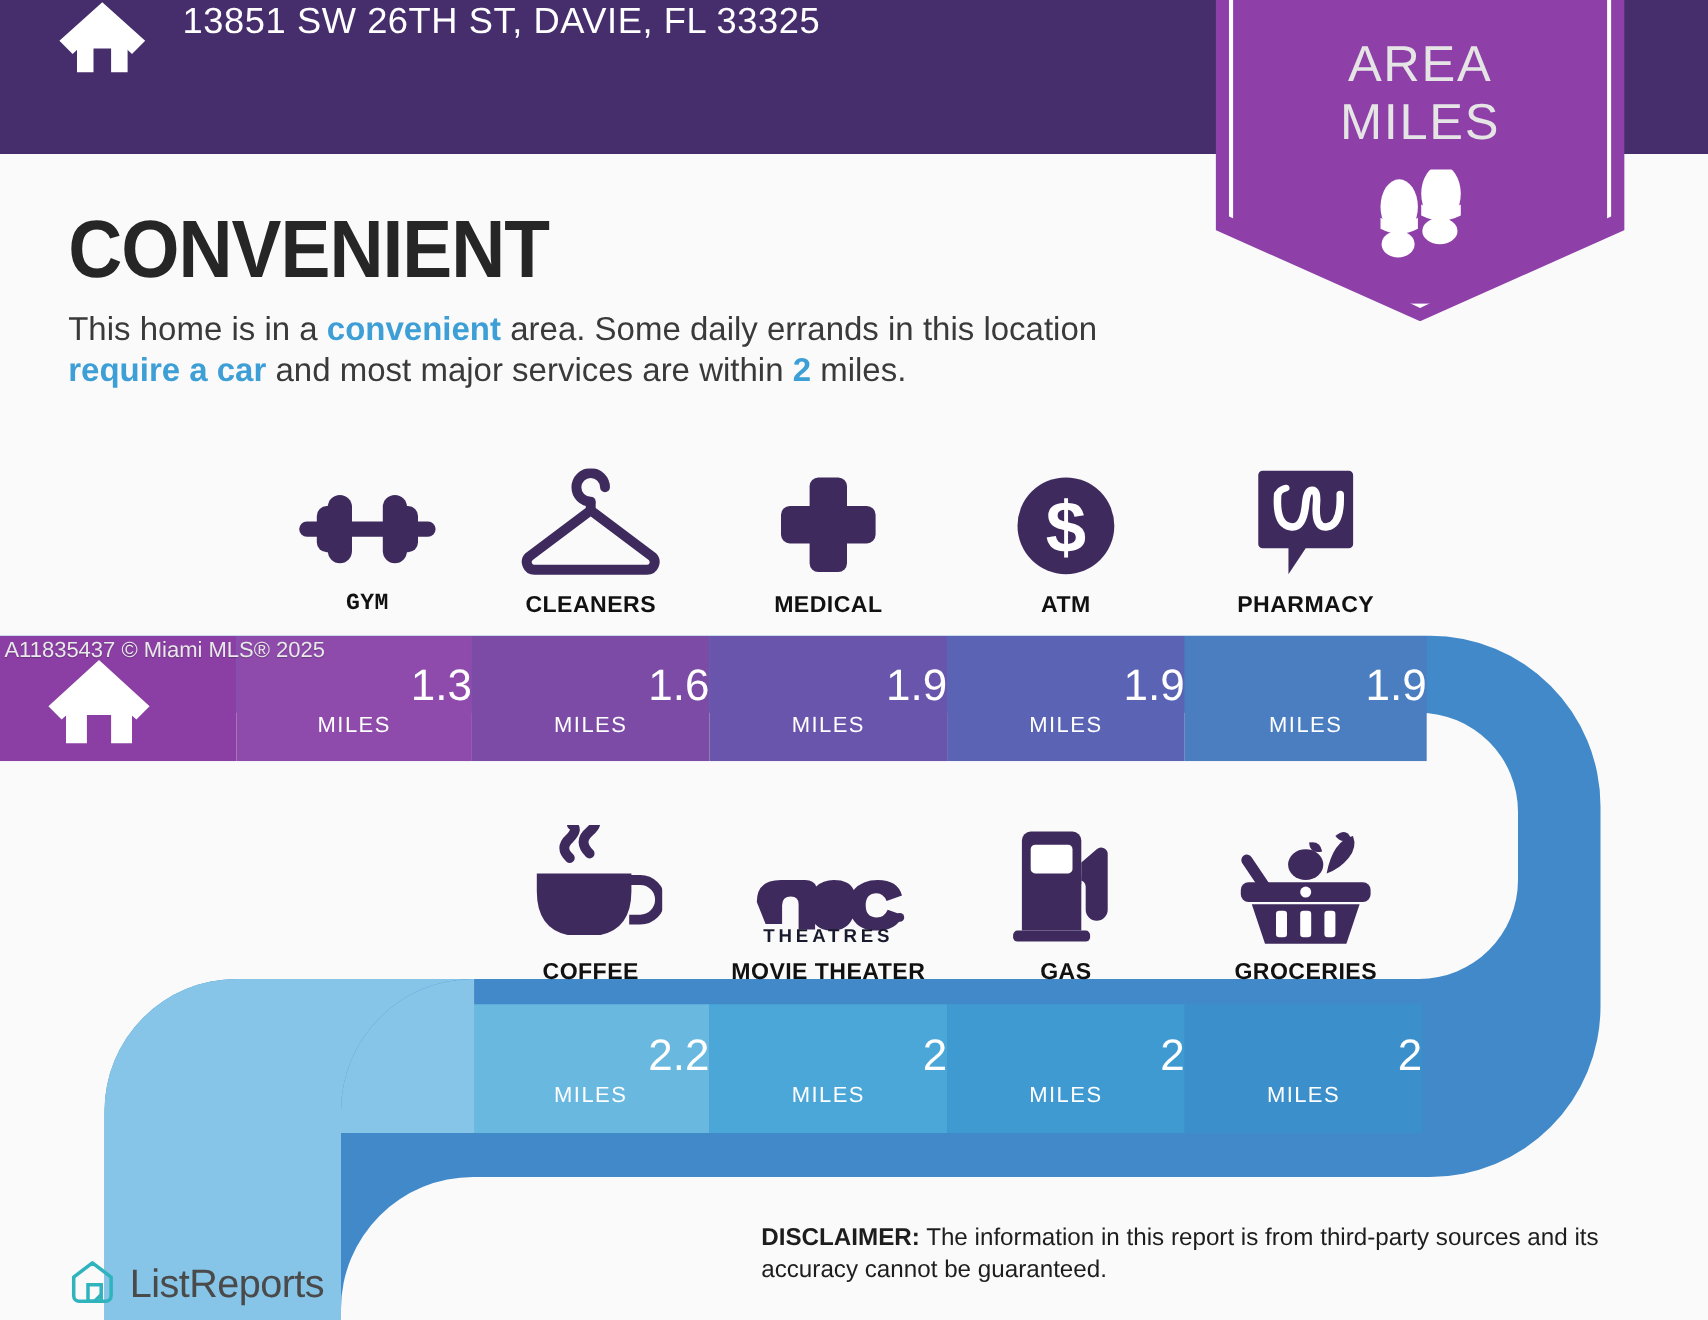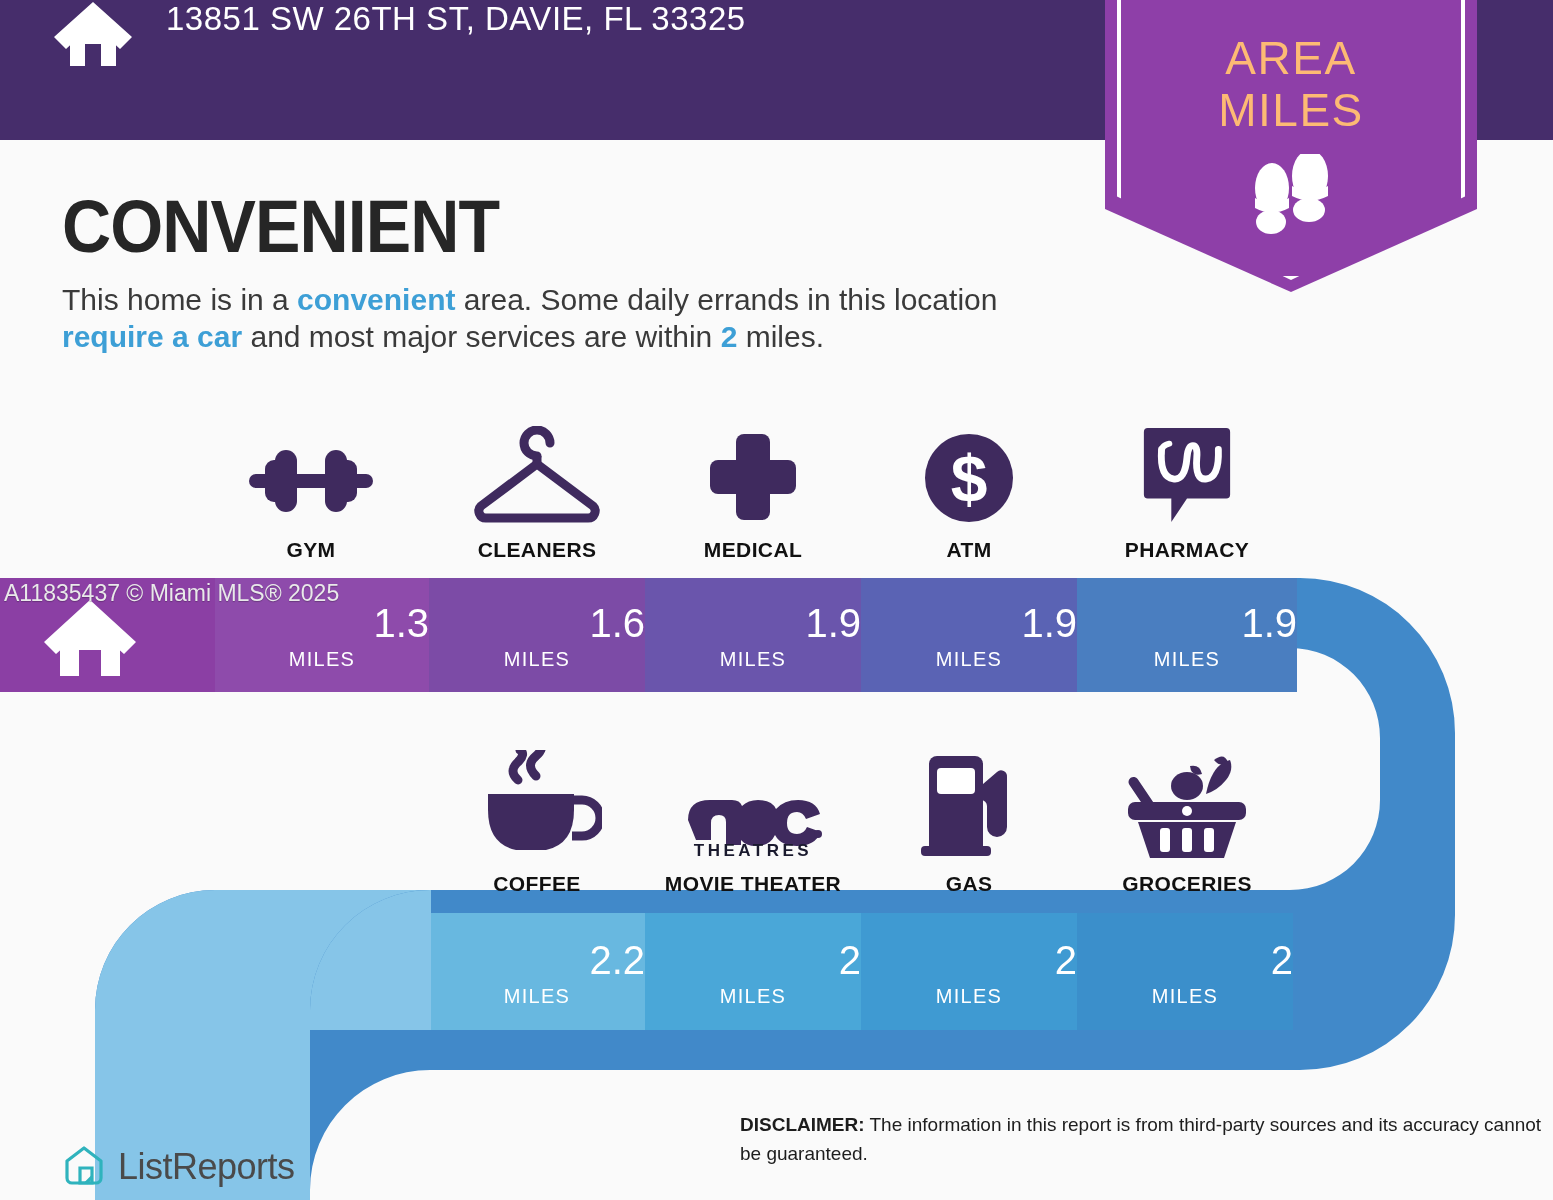--- a/index.html
+++ b/index.html
@@ -31,21 +31,21 @@
     clip-path:polygon(0 0,100% 0,100% 72%,50% 100%,0 72%);
     z-index:5;
   }
   .badge-inner{
     position:absolute;left:12px;top:-14px;right:12px;bottom:12px;
     border:4px solid #ffffff;
     clip-path:polygon(0 0,100% 0,100% 72%,50% 100%,0 72%);
     box-sizing:border-box;
   }
   .badge-txt{
-    position:absolute;left:0;right:0;top:36px;text-align:center;color:#fdba74;
+    position:absolute;left:0;right:0;top:36px;text-align:center;color:#e5e5e5;
     font-size:46px;line-height:52px;letter-spacing:1.5px;font-weight:400;
   }
   .feet{position:absolute;left:0;right:0;top:158px;height:90px;}
 
   
   .headline{
     position:absolute;left:62px;top:184px;
     font-size:74px;font-weight:700;color:#262626;letter-spacing:-1px;
     transform:scaleX(.92);transform-origin:left center;
   }
@@ -72,33 +72,33 @@
     position:absolute;left:0;right:0;top:24px;text-align:right;color:#fff;
     font-size:40px;font-weight:400;line-height:42px;
   }
   .seg .unit{
     position:absolute;left:0;right:0;top:70px;text-align:center;color:#fff;
     font-size:20px;letter-spacing:1.3px;
   }
 
   
   .watermark{
-    position:absolute;left:4px;top:580px;color:#e9e9ea;font-size:23px;
+    position:absolute;left:4px;top:580px;color:#e9e9ea;font-size:20px;
     text-shadow:0 1px 1px rgba(0,0,0,.25);z-index:40;white-space:nowrap;
   }
 
   
   .logo{position:absolute;left:62px;top:1108px;display:flex;align-items:flex-end;z-index:30;margin-top:36px;}
   .logo-mark{width:44px;height:44px;position:relative;}
   .logo-text{
     margin-left:12px;font-size:36px;color:#4a4a4a;letter-spacing:-.5px;
   }
   .disclaimer{
     position:absolute;left:692px;top:1110px;width:810px;
-    font-size:19px;line-height:29px;color:#1d1d1d;margin-left:48px;
+    font-size:22px;line-height:29px;color:#1d1d1d;
   }
   .disclaimer b{font-weight:700;}
 </style>
 </head>
 <body>
 
 <div class="page">
 
   <div class="header">
     <div class="header-home">
@@ -220,21 +220,21 @@
       <div class="unit">MILES</div>
     </div>
     <div class="seg" style="left:1077px;top:915px;width:216px;height:115px;">
       <div class="val">2</div>
       <div class="unit">MILES</div>
     </div>
   </div>
 
   <div class="iconrow" style="top:418px;">
 
-    <div class="iconcell" style="left:203px;">
+    <div class="iconcell" style="left:226px;font-family:Liberation Mono, monospace;">
       <div class="iconbox">
         <svg viewBox="0 0 140 90" width="140" height="90" aria-hidden="true">
           <g fill="#3f2a5e">
             <rect x="8" y="38" width="124" height="14" rx="7"></rect>
             <rect x="24" y="24" width="20" height="42" rx="9"></rect>
             <rect x="34" y="14" width="22" height="62" rx="11"></rect>
             <rect x="96" y="24" width="20" height="42" rx="9"></rect>
             <rect x="84" y="14" width="22" height="62" rx="11"></rect>
           </g>
         </svg>

